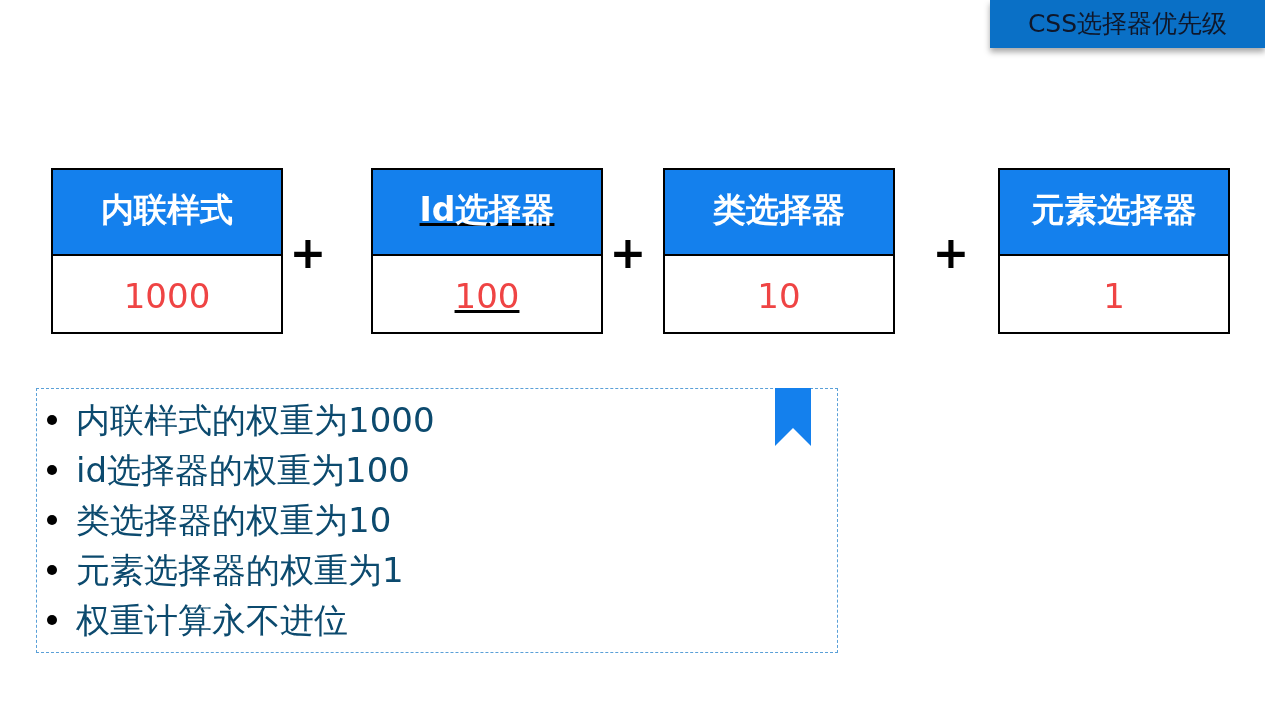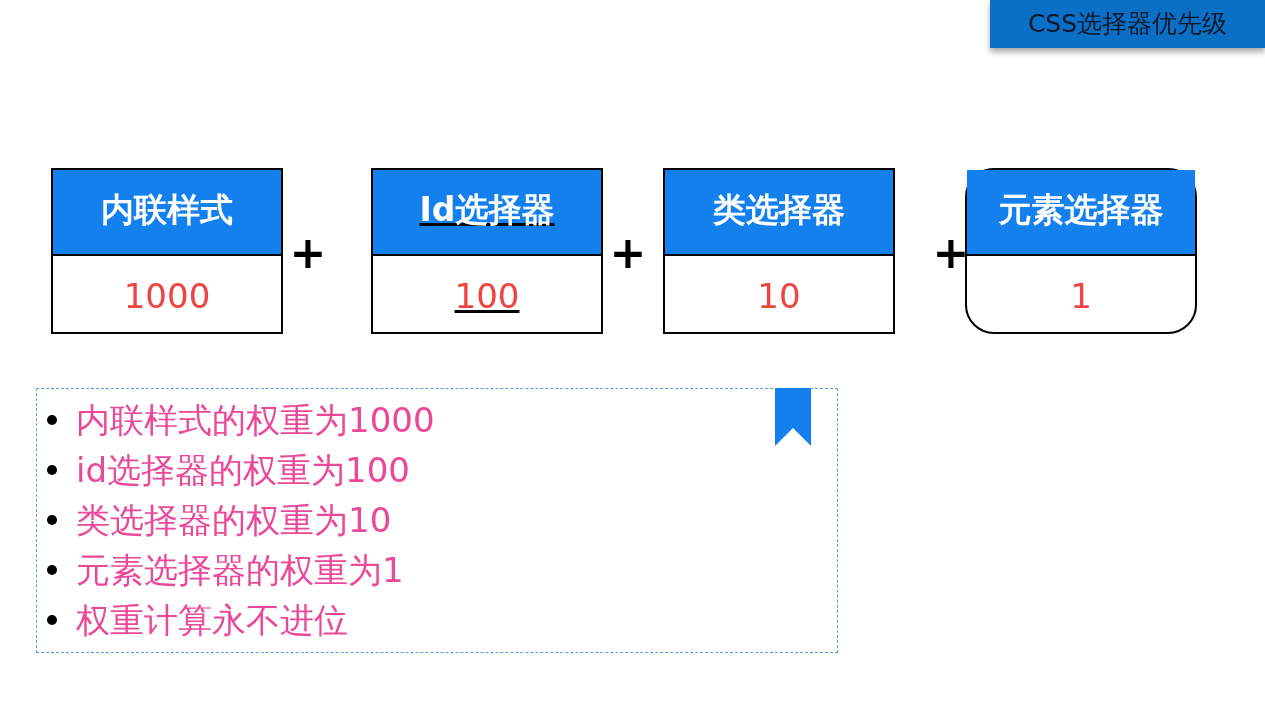--- a/index.html
+++ b/index.html
@@ -30,21 +30,21 @@
     .plus {
       position:absolute; top:228px; width:40px; height:50px;
       font-size:44px; font-weight:bold; text-align:center; line-height:50px; color:#000;
     }
     .notes {
       position:absolute; left:36px; top:388px; width:802px; height:265px;
       border:1px dashed #5aa0d8; box-sizing:border-box;
     }
     .notes ul { margin:0; padding:6px 0 0 8px; list-style:none; }
     .notes li {
-      font-size:34px; line-height:50px; color:#ec4899; white-space:nowrap;
+      font-size:34px; line-height:50px; color:#0c4a6e; white-space:nowrap;
       display:flex; align-items:center;
     }
     .notes li .bullet {
       display:inline-block; width:10px; height:10px; border-radius:50%;
       background:#000; margin-right:19px; margin-left:2px;
     }
     .bookmark {
       position:absolute; left:775px; top:388px; width:36px; height:58px;
     }
   </style>
@@ -64,21 +64,21 @@
   <div class="val">100</div>
 </div>
 <div class="plus" style="left:608px;">+</div>
 
 <div class="box" style="left:647px;">
   <div class="head">类选择器</div>
   <div class="val">10</div>
 </div>
 <div class="plus" style="left:931px;">+</div>
 
-<div class="box" style="left:949px;border-radius:29px;">
+<div class="box" style="left:982px;">
   <div class="head">元素选择器</div>
   <div class="val">1</div>
 </div>
 
 <div class="notes">
   <ul>
     <li>
         <span class="bullet"></span>
         <span>内联样式的权重为1000</span>
       </li>

